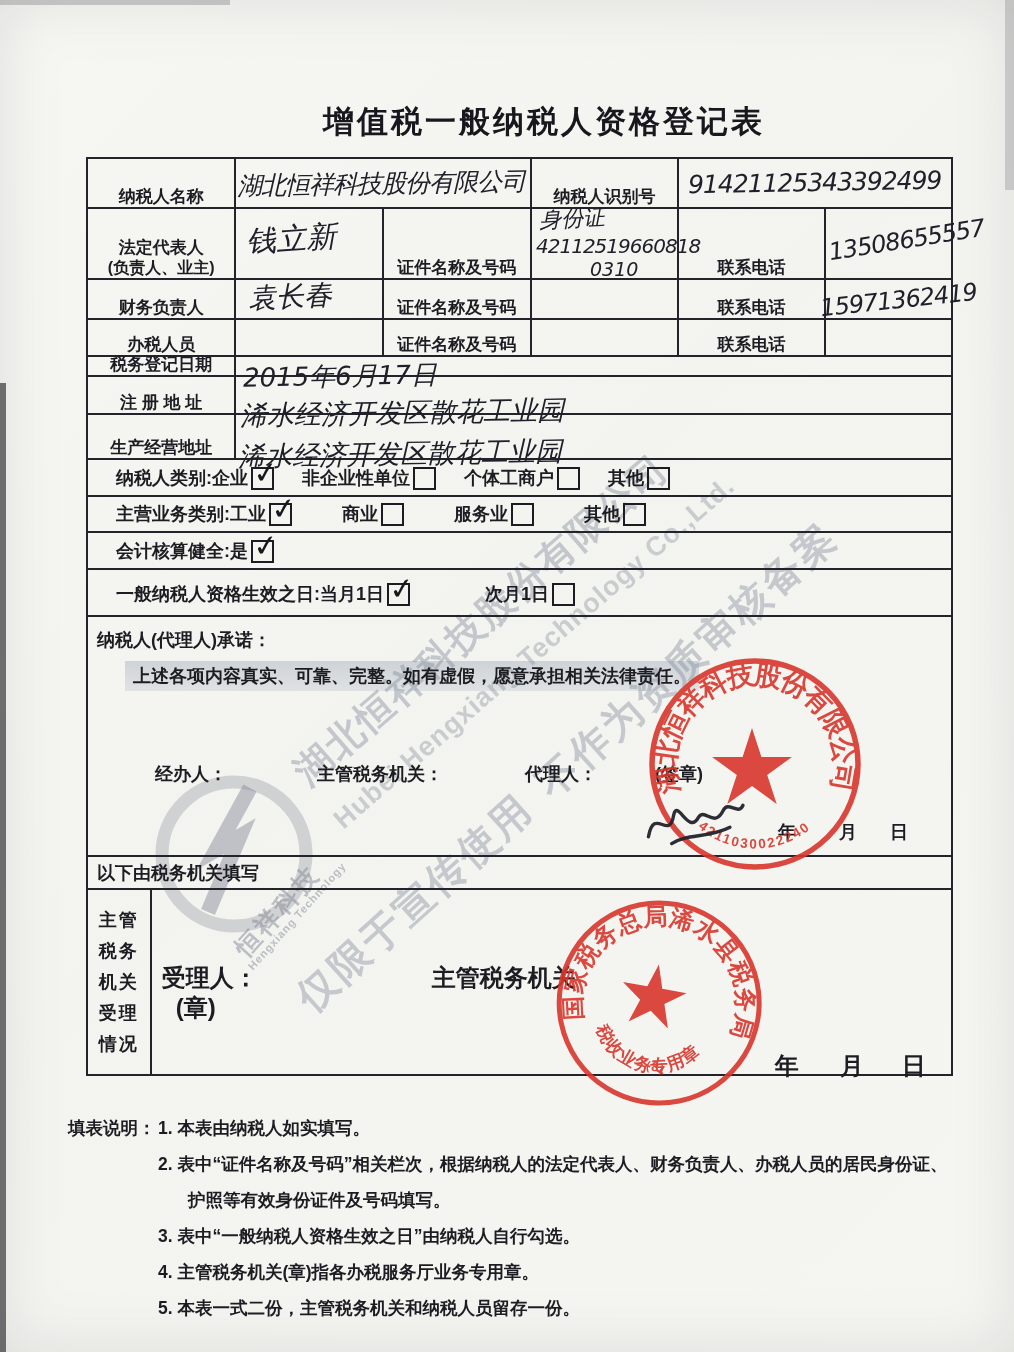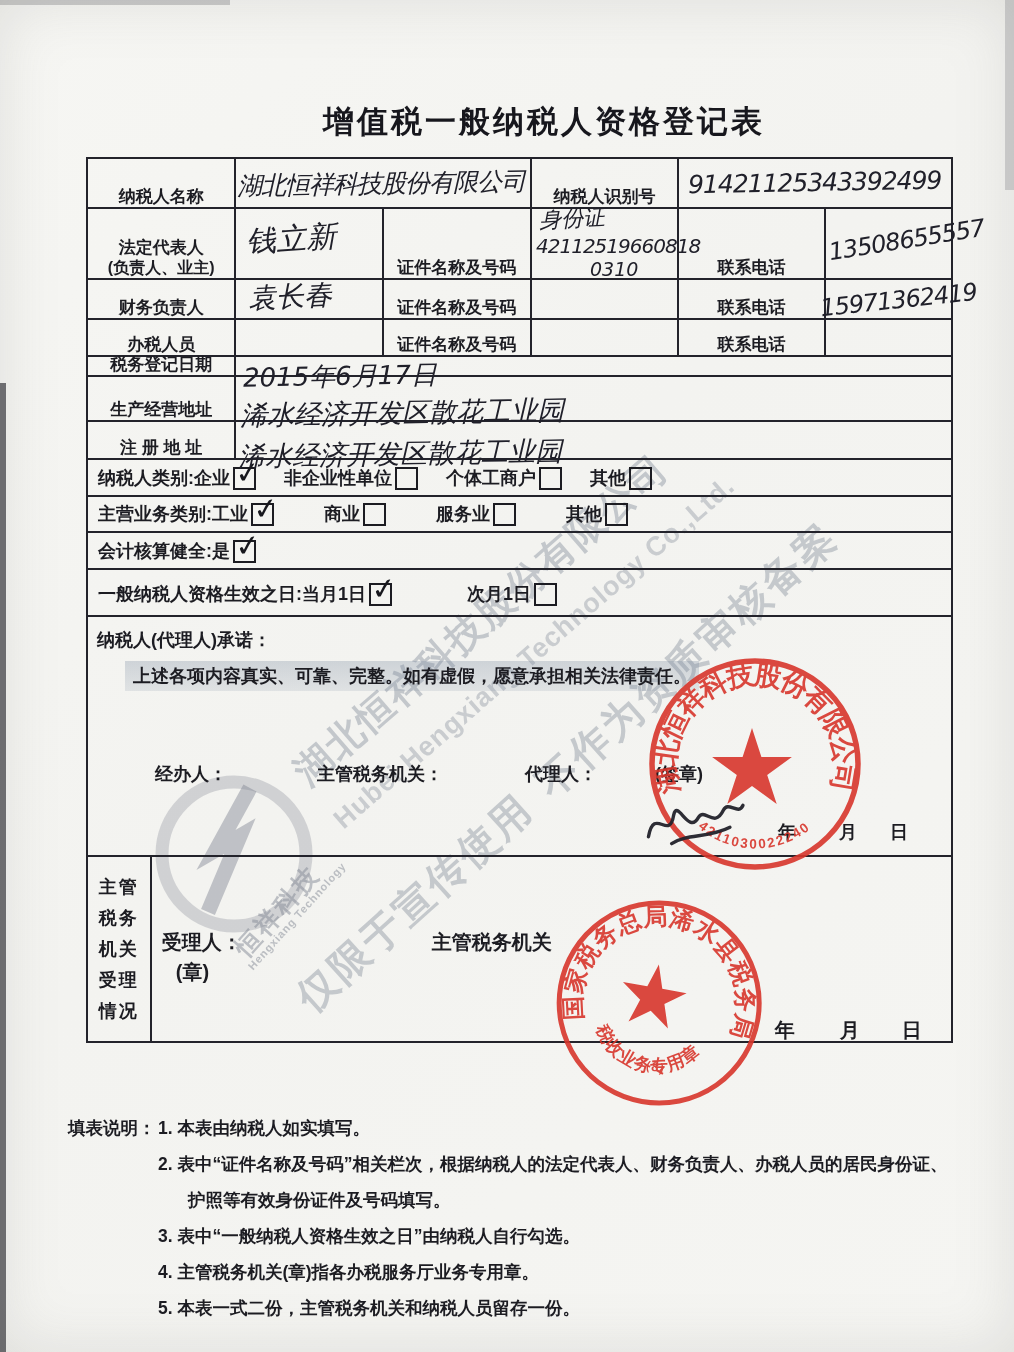--- a/index.html
+++ b/index.html
@@ -30,38 +30,38 @@
     font-size:31px;font-weight:800;letter-spacing:3px;color:#17171d;padding-left:37px;}
 
   
   .ftable{position:absolute;left:86px;top:157px;width:867px;border:2px solid #23232b;box-sizing:border-box;background:transparent;}
   .frow{display:flex;border-bottom:2px solid #23232b;box-sizing:border-box;}
   .frow:last-child{border-bottom:none;}
   .cell{box-sizing:border-box;border-right:2px solid #23232b;display:flex;align-items:center;position:relative;}
   .cell:last-child{border-right:none;}
   .cell.lab{justify-content:flex-end;flex-direction:column;font-weight:600;font-size:17px;text-align:center;line-height:1.25;}
   .cell.freeform{display:block;}
-  .chkline{font-size:18px;font-weight:700;padding-left:10px;display:flex;align-items:center;}
+  .chkline{font-size:18px;font-weight:700;padding-left:28px;display:flex;align-items:center;}
   .box{display:inline-block;width:19px;height:19px;border:2px solid #1c1c22;margin-left:3px;position:relative;vertical-align:-3px;}
   .box .tick{position:absolute;left:0px;top:-14px;font-size:30px;font-weight:700;color:#17171d;transform:rotate(-6deg);font-family:"DejaVu Sans",sans-serif;}
   .gap28{margin-right:28px;} .gap50{margin-right:50px;} .gap75{margin-right:75px;}
 
   
   .hand{position:absolute;font-family:"DejaVu Sans",sans-serif;font-style:italic;color:#20202a;font-weight:500;white-space:nowrap;pointer-events:none;}
 
   
   .commit-head{position:absolute;left:9px;top:11px;font-size:18px;font-weight:700;}
   .commit-body{position:absolute;left:37px;top:44px;font-size:18px;font-weight:600;
     background:linear-gradient(rgba(120,136,158,.30),rgba(120,136,158,.16));padding:3px 8px;}
   .sigrow span{position:absolute;font-size:18px;font-weight:700;}
   .daterow span{position:absolute;font-size:18px;font-weight:700;}
 
   
   .vlabel{font-size:18px;font-weight:700;line-height:31px;letter-spacing:2px;text-align:center;width:100%;}
-  .taxcell span{position:absolute;font-size:20px;font-weight:700;}
+  .taxcell span{position:absolute;font-size:24px;font-weight:700;}
 
   
   .seal{position:absolute;pointer-events:none;opacity:.9;}
   .seal text{font-family:"Liberation Sans",sans-serif;font-weight:600;}
 
   
   .notes{position:absolute;left:68px;top:1110px;width:886px;font-size:17.5px;font-weight:600;line-height:36px;}
   .notes .nlabel{position:absolute;left:0;top:0;}
   .notes .nitem{margin-left:90px;padding-left:30px;text-indent:-30px;}
 </style>
@@ -146,30 +146,30 @@
       <div class="cell" style="width:126px"></div>
     </div>
 
     <div class="frow" style="height:20px">
       <div class="cell lab" style="width:149px">
           <span>税务登记日期</span>
         </div>
       <div class="cell" style="width:718px"></div>
     </div>
 
+    <div class="frow" style="height:38px">
+      <div class="cell lab" style="width:149px">
+          <span>注 册 地 址</span>
+        </div>
+      <div class="cell" style="width:718px"></div>
+    </div>
+
     <div class="frow" style="height:45px">
       <div class="cell lab" style="width:149px">
           <span>生产经营地址</span>
-        </div>
-      <div class="cell" style="width:718px"></div>
-    </div>
-
-    <div class="frow" style="height:38px">
-      <div class="cell lab" style="width:149px">
-          <span>注 册 地 址</span>
         </div>
       <div class="cell" style="width:718px"></div>
     </div>
 
     <div class="frow" style="height:37px">
       <div class="cell freeform" style="width:867px">
         <div class="chkline" style="margin-top:6px">
           <span>纳税人类别:</span>
           <span>企业</span>
             <span class="box gap28">
@@ -240,20 +240,25 @@
           <span style="left:567px;top:145px">(签章)</span>
         </div>
         <div class="daterow">
           <span style="left:690px;top:203px">年</span>
           <span style="left:751px;top:203px">月</span>
           <span style="left:802px;top:203px">日</span>
         </div>
       </div>
     </div>
 
+    <div class="frow" style="height:33px">
+      <div class="cell" style="width:867px;padding-left:9px;font-size:18px;font-weight:700">
+        <span>以下由税务机关填写</span>
+      </div>
+    </div>
 
     <div class="frow" style="height:184px">
       <div class="cell" style="width:64px">
         <div class="vlabel">
           <div>主管</div>
           <div>税务</div>
           <div>机关</div>
           <div>受理</div>
           <div>情况</div>
         </div>

